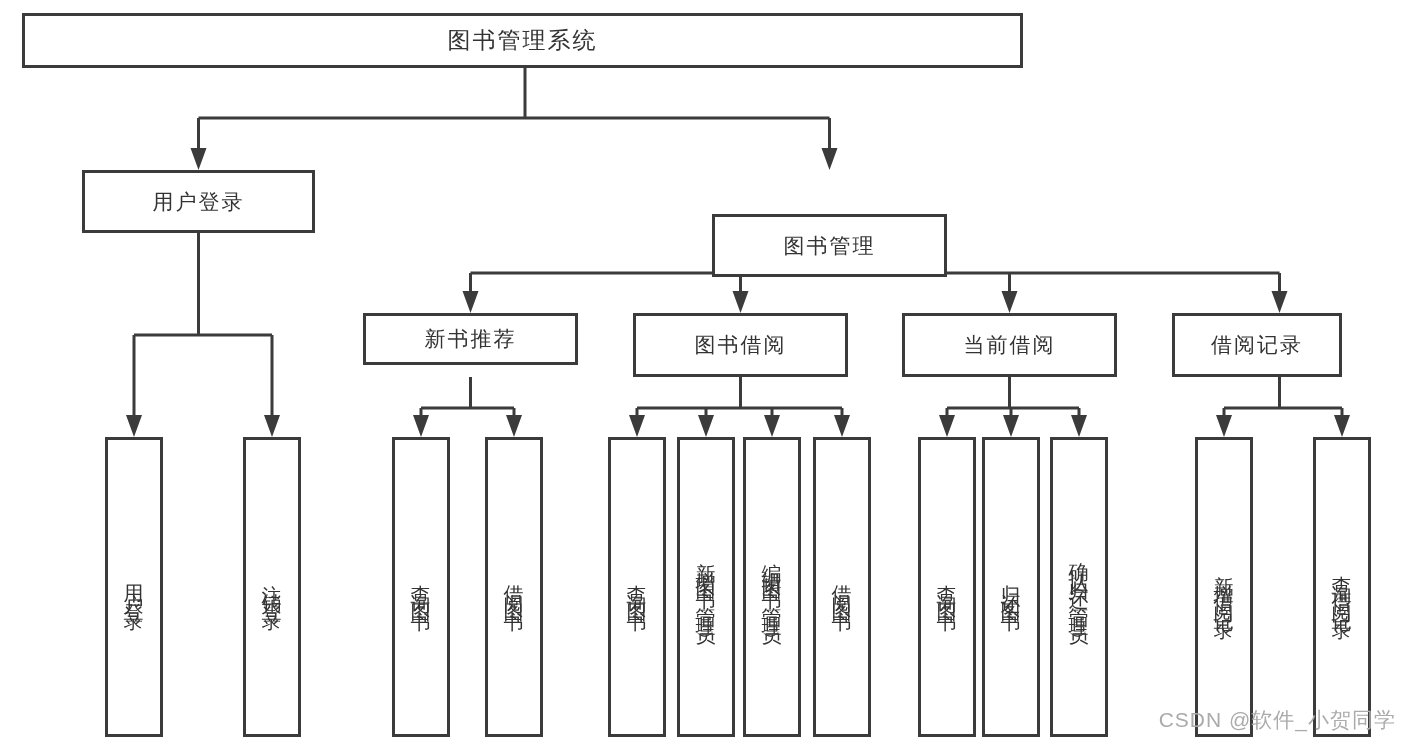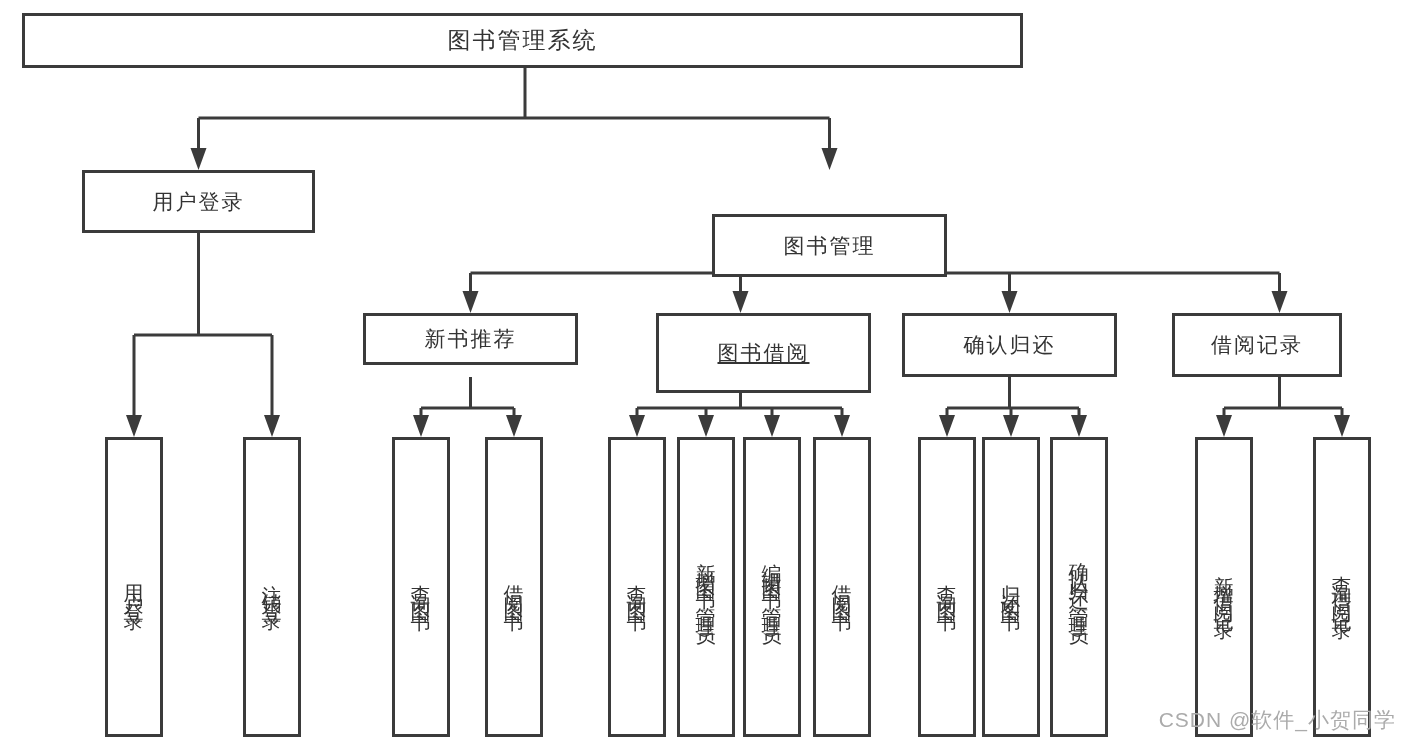--- a/index.html
+++ b/index.html
@@ -97,22 +97,22 @@
       <path class="ar" d="M1216 415 H1232 L1224 437 Z M1334 415 H1350 L1342 437 Z"></path>
     </g>
   </svg>
 
   <div class="node node-h node-root" style="left:22px; top:13px; width:1001px; height:55px;">图书管理系统</div>
 
   <div class="node node-h" style="left:82px; top:170px; width:233px; height:63px;">用户登录</div>
   <div class="node node-h" style="left:712px; top:170px; width:235px; height:63px;margin-top:44px;">图书管理</div>
 
   <div class="node node-h" style="left:363px; top:313px; width:215px; height:52px;">新书推荐</div>
-  <div class="node node-h" style="left:656px; top:313px; width:215px; height:80px;text-decoration:underline;">图书借阅</div>
-  <div class="node node-h" style="left:902px; top:313px; width:215px; height:64px;">确认归还</div>
+  <div class="node node-h" style="left:633px; top:313px; width:215px; height:64px;">图书借阅</div>
+  <div class="node node-h" style="left:902px; top:313px; width:215px; height:64px;">当前借阅</div>
   <div class="node node-h" style="left:1172px; top:313px; width:170px; height:64px;">借阅记录</div>
 
   <div class="node node-v" style="left:105px;">用户登录</div>
   <div class="node node-v" style="left:243px;">注销登录</div>
   <div class="node node-v" style="left:392px;">查询图书</div>
   <div class="node node-v" style="left:485px;">借阅图书</div>
   <div class="node node-v" style="left:608px;">查询图书</div>
   <div class="node node-v" style="left:677px;">新增图书（管理员）</div>
   <div class="node node-v" style="left:743px;">编辑图书（管理员）</div>
   <div class="node node-v" style="left:813px;">借阅图书</div>

